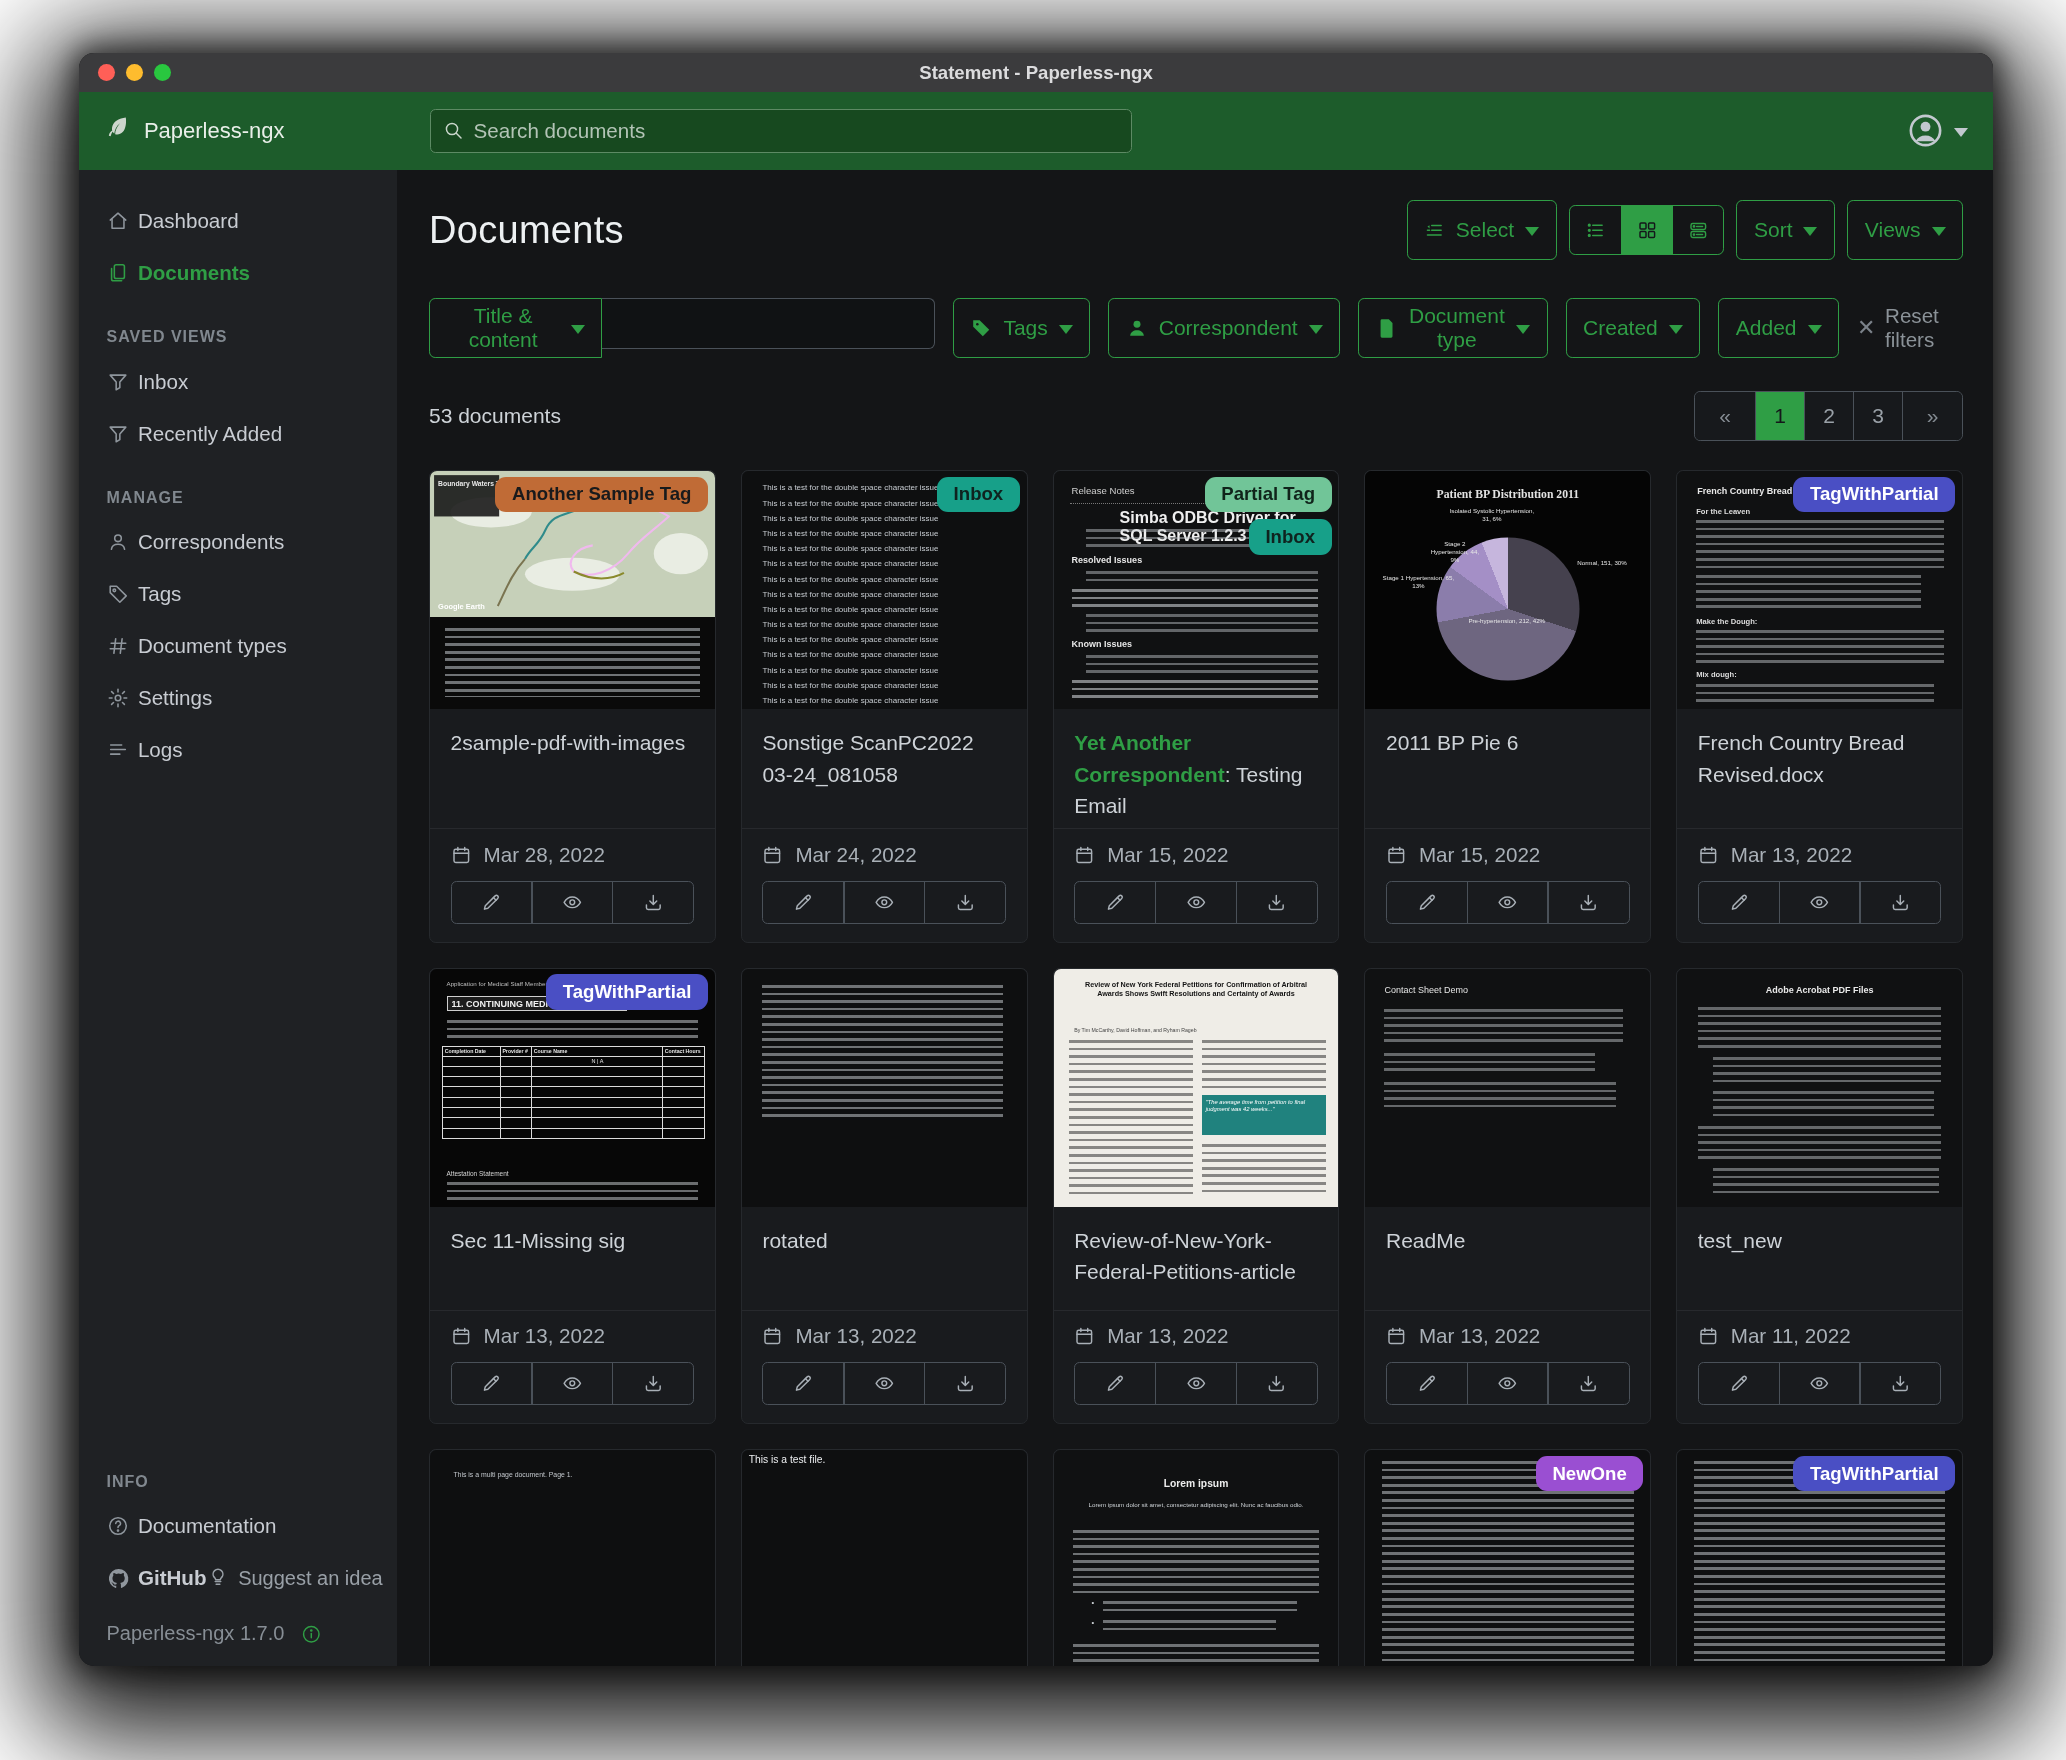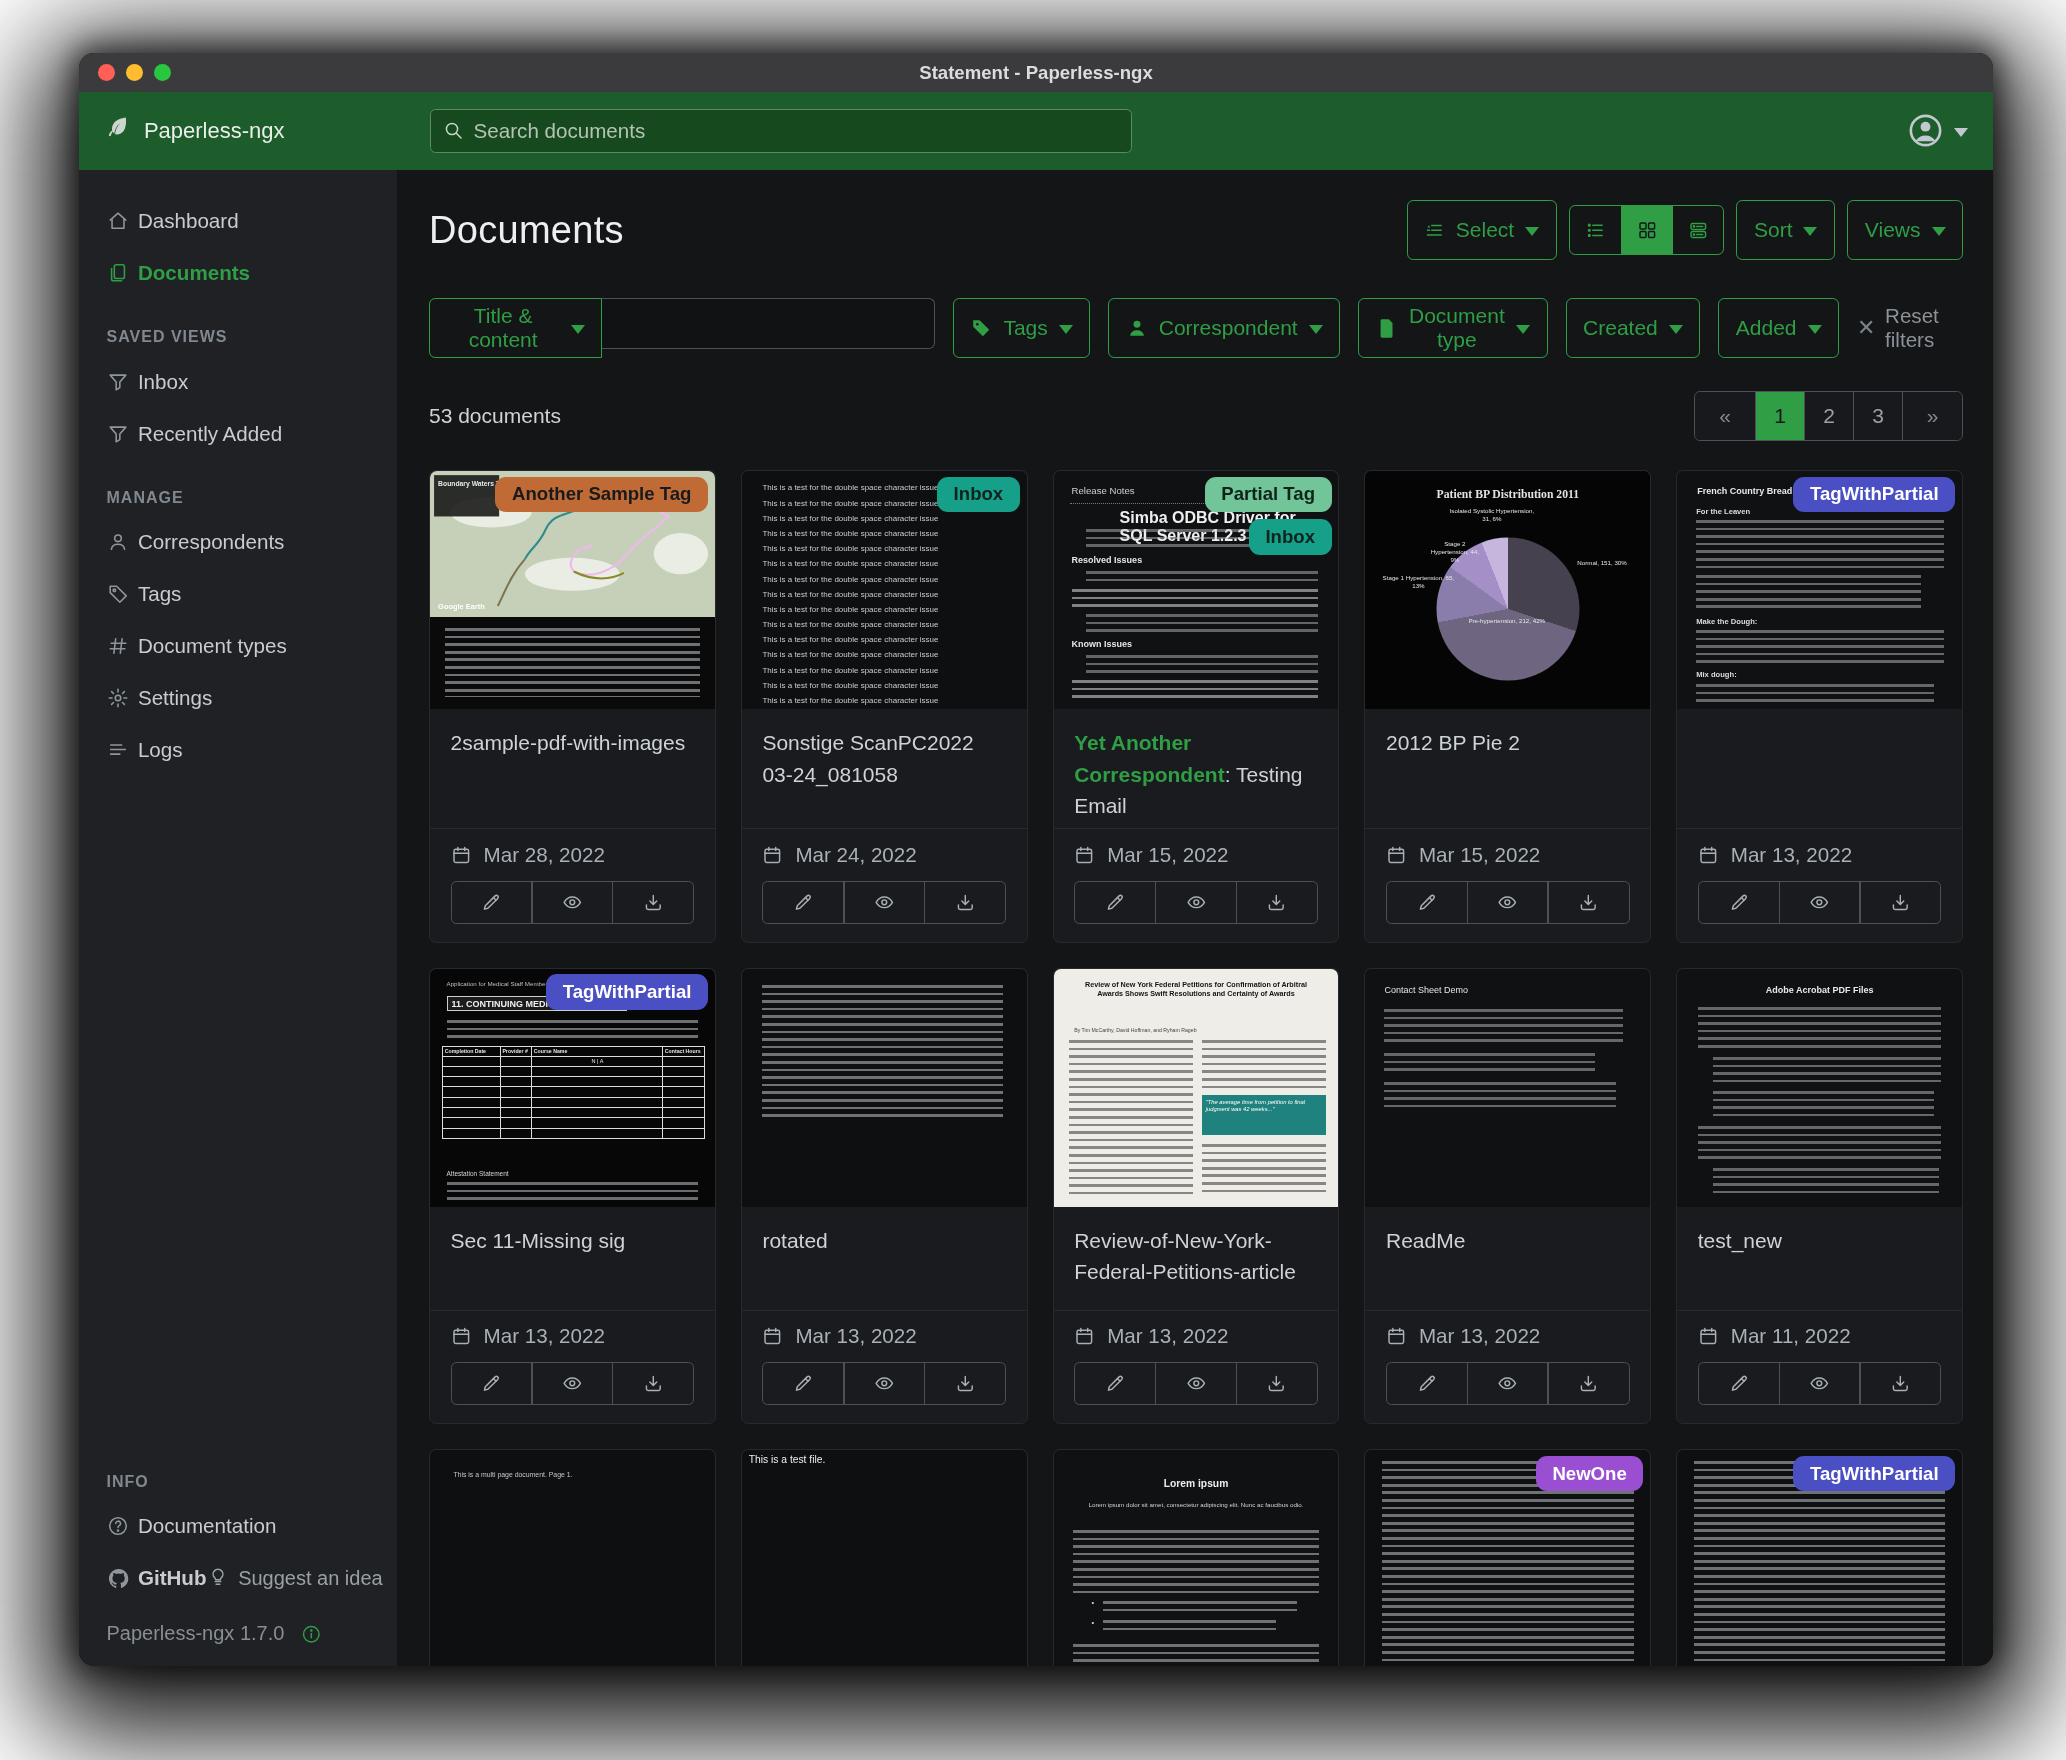--- a/index.html
+++ b/index.html
@@ -552,21 +552,21 @@
               <div class="pie-wrap">
                 <div class="pie-title">Patient BP Distribution 2011</div>
                 <div class="pie" style="background: conic-gradient(rgb(69, 65, 78) 0%, rgb(69, 65, 78) 30%, rgb(110, 102, 128) 30%, rgb(110, 102, 128) 72%, rgb(139, 125, 171) 72%, rgb(139, 125, 171) 85%, rgb(164, 143, 198) 85%, rgb(164, 143, 198) 94%, rgb(198, 182, 221) 94%, rgb(198, 182, 221) 100%);"></div>
                 <div class="pie-lbl" style="right: 23.4px; top: 88px;">Normal, 151, 30%</div>
                 <div class="pie-lbl" style="left: 103px; top: 146px;">Pre-hypertension, 212, 42%</div>
                 <div class="pie-lbl" style="left: 15px; top: 103px; width: 76px;">Stage 1 Hypertension, 65, 13%</div>
                 <div class="pie-lbl" style="left: 62px; top: 69px; width: 55px;">Stage 2 Hypertension, 44, 9%</div>
                 <div class="pie-lbl" style="left: 82px; top: 36px; width: 89px;">Isolated Systolic Hypertension, 31, 6%</div>
               </div>
             </div>
-            <div class="card-title">2012 BP Pie 2</div>
+            <div class="card-title">2011 BP Pie 6</div>
             <div class="card-foot">
               <div class="card-date">
                 <span style="display: inline-flex; color: rgb(169, 176, 183);">
                   <svg width="20.6" height="20.6" viewBox="0 0 24 24" fill="none" stroke="currentColor" stroke-width="1.7" stroke-linecap="round" stroke-linejoin="round">
                     <rect x="3.5" y="5" width="17" height="15.5" rx="2"></rect>
                     <path d="M8 3v3.5 M16 3v3.5 M3.5 9.5h17"></path>
                   </svg>
                 </span>
                 <span>Mar 15, 2022</span>
               </div>
@@ -601,20 +601,21 @@
               <div class="tl" style="position: absolute; left: 19px; right: 18px; top: 49px; height: 48px; --lc: rgba(205,210,214,.45);"></div>
               <div class="tl" style="position: absolute; left: 19px; right: 41px; top: 104px; height: 33px; --lc: rgba(205,210,214,.45);"></div>
               <div class="tinytxt" style="position: absolute; left: 19px; top: 146px; font-size: 7.6px; font-weight: 700; color: rgb(220, 220, 220);">Make the Dough:</div>
               <div class="tl" style="position: absolute; left: 19px; right: 18px; top: 159px; height: 33px; --lc: rgba(205,210,214,.45);"></div>
               <div class="tinytxt" style="position: absolute; left: 19px; top: 199px; font-size: 7.6px; font-weight: 700; color: rgb(220, 220, 220);">Mix dough:</div>
               <div class="tl" style="position: absolute; left: 19px; right: 27.5px; top: 213px; height: 18px; --lc: rgba(205,210,214,.45);"></div>
               <div class="badges">
                 <span class="badge" style="background: rgb(74, 79, 196); color: rgb(255, 255, 255);">TagWithPartial</span>
               </div>
             </div>
+            <div class="card-title">French Country Bread Revised.docx</div>
             <div class="card-foot">
               <div class="card-date">
                 <span style="display: inline-flex; color: rgb(169, 176, 183);">
                   <svg width="20.6" height="20.6" viewBox="0 0 24 24" fill="none" stroke="currentColor" stroke-width="1.7" stroke-linecap="round" stroke-linejoin="round">
                     <rect x="3.5" y="5" width="17" height="15.5" rx="2"></rect>
                     <path d="M8 3v3.5 M16 3v3.5 M3.5 9.5h17"></path>
                   </svg>
                 </span>
                 <span>Mar 13, 2022</span>
               </div>

